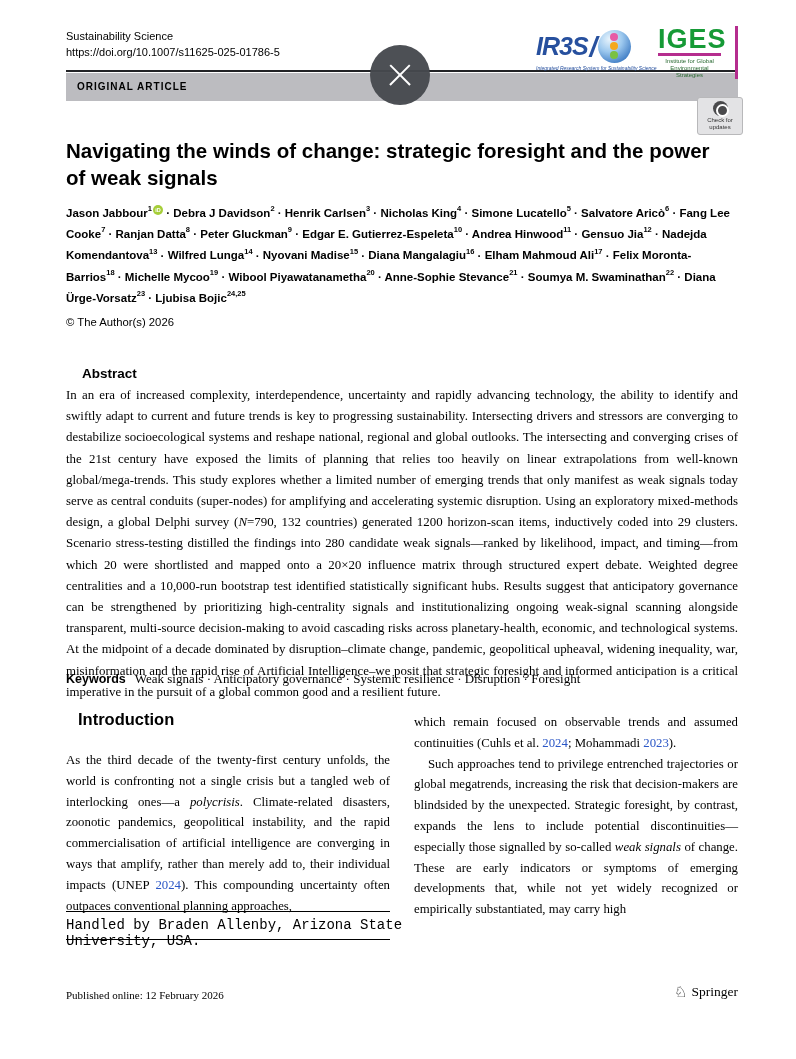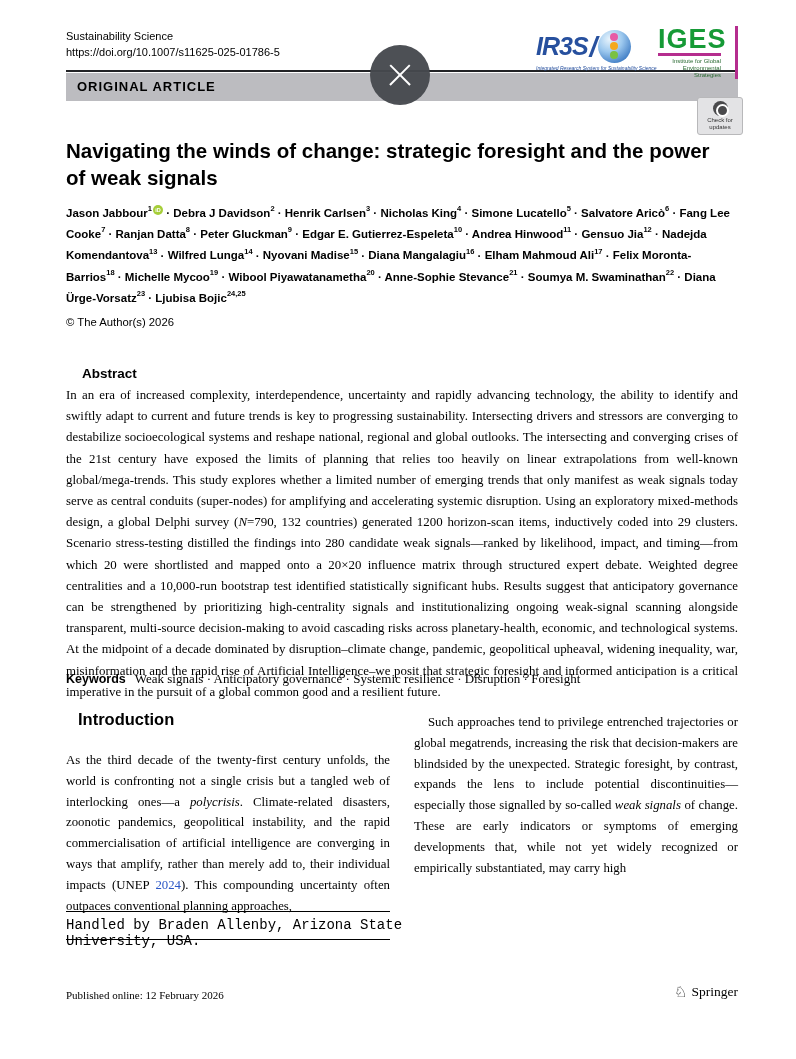--- a/index.html
+++ b/index.html
@@ -6,42 +6,42 @@
   html,body { background:#ffffff; }
   .page {
     position:relative; width:796px; height:1059px; background:#fff;
     font-family:"Liberation Sans", sans-serif; color:#000; overflow:hidden;
   }
   
   .journal { position:absolute; left:66px; top:30px; font-size:11px; }
   .doi { position:absolute; left:66px; top:46px; font-size:11px; color:#000; text-decoration:none; }
   .rule-top { position:absolute; left:66px; top:70px; width:672px; height:2px; background:#222326; }
   .banner { position:absolute; left:66px; top:73px; width:672px; height:28px; background:#bcbcc0; }
-  .banner-label { font-size:13px; font-weight:bold; letter-spacing:1px; line-height:28px; padding-left:11px; }
+  .banner-label { font-size:10px; font-weight:bold; letter-spacing:1px; line-height:28px; padding-left:11px; }
   
   .close-btn { position:absolute; left:370px; top:45px; width:60px; height:60px; border-radius:50%;
     background:rgba(70,73,78,0.96); z-index:5; cursor:pointer; }
   .close-x { position:absolute; left:50%; top:50%; width:28px; height:28px; transform:translate(-50%,-50%); }
   .close-x::before, .close-x::after { content:""; position:absolute; left:0; top:13px; width:28px; height:2.4px; background:#fff; }
   .close-x::before { transform:rotate(45deg); }
   .close-x::after { transform:rotate(-45deg); }
   
   .ir3s { position:absolute; left:536px; top:30px; width:118px; }
   .ir3s-row { display:flex; align-items:center; }
   .ir3s-name { font-style:italic; font-weight:bold; font-size:25px; color:#27509e; letter-spacing:-1px; }
   .ir3s-slash { font-style:italic; font-weight:bold; font-size:28px; color:#27509e; margin:0 1px 0 2px; }
   .ir3s-sphere { width:33px; height:33px; border-radius:50%;
     background:radial-gradient(circle at 35% 28%, #e8f4fc 0%, #9cc8ee 40%, #3f7cc4 80%, #2a5ea8 100%);
     position:relative; flex:0 0 auto; }
   .ir3s-dot { position:absolute; left:12px; width:8px; height:8px; border-radius:50%; }
   .ir3s-dot.d1 { top:3px;  background:#e75ba6; }
   .ir3s-dot.d2 { top:12px; background:#f4a81d; }
   .ir3s-dot.d3 { top:21px; background:#7ac143; }
   .ir3s-tag { font-size:5px; font-style:italic; color:#27509e; margin-top:2px; white-space:nowrap; }
-  .iges { position:absolute; left:658px; top:26px; width:80px; text-align:right; border-right:3px solid #b52d8e; padding-right:14px; }
+  .iges { position:absolute; left:658px; top:26px; width:80px; text-align:center; border-right:3px solid #b52d8e; padding-right:14px; }
   .iges-name { font-size:27px; font-weight:800; color:#169a36; letter-spacing:1px; line-height:26px; font-family:"Liberation Sans",sans-serif; }
   .iges-bar { height:3px; background:#b52d8e; margin:1px 0 2px 0; }
   .iges-tag { font-size:6px; color:#2c6b34; line-height:7px; }
   
   .check-badge { position:absolute; left:697px; top:97px; width:46px; height:38px; background:#e3e3e5;
     border:1px solid #b8b8ba; border-radius:3px; text-align:center; cursor:pointer; }
   .check-icon { width:15px; height:15px; border-radius:50%; background:#4a4a4c; margin:3px auto 1px auto; position:relative; }
   .check-icon::after { content:""; position:absolute; left:3px; top:3px; width:9px; height:9px; border-radius:50%;
     background:#4a4a4c; border:2px solid #fff; }
   .check-text { font-size:6px; line-height:6.5px; color:#333; }
@@ -137,20 +137,21 @@
 
   <div class="keywords">
     <span class="kw-label">Keywords</span><span class="kw-text">Weak signals · Anticipatory governance · Systemic resilience · Disruption · Foresight</span>
   </div>
 
   <h2 class="intro-h">Introduction</h2>
   <div class="col col-left">
     <p><span>As the third decade of the twenty-first century unfolds, the world is confronting not a single crisis but a tangled web of interlocking ones—a </span><i>polycrisis</i><span>. Climate-related disasters, zoonotic pandemics, geopolitical instability, and the rapid commercialisation of artificial intelligence are converging in ways that amplify, rather than merely add to, their individual impacts (UNEP </span><a class="ref-link">2024</a><span>). This compounding uncertainty often outpaces conventional planning approaches,</span></p>
   </div>
   <div class="col col-right">
+    <p><span>which remain focused on observable trends and assumed continuities (Cuhls et al. </span><a class="ref-link">2024</a><span>; Mohammadi </span><a class="ref-link">2023</a><span>).</span></p>
     <p class="indent"><span>Such approaches tend to privilege entrenched trajectories or global megatrends, increasing the risk that decision-makers are blindsided by the unexpected. Strategic foresight, by contrast, expands the lens to include potential discontinuities—especially those signalled by so-called </span><i>weak signals</i><span> of change. These are early indicators or symptoms of emerging developments that, while not yet widely recognized or empirically substantiated, may carry high</span></p>
   </div>
 
   <div class="fn-rule r1"></div>
   <div class="fn f1">Handled by Braden Allenby, Arizona State University, USA.</div>
   <div class="fn-rule r2"></div>
 
   <div class="published">Published online: 12 February 2026</div>
   <div class="springer">
     <span class="springer-glyph">♘</span>

